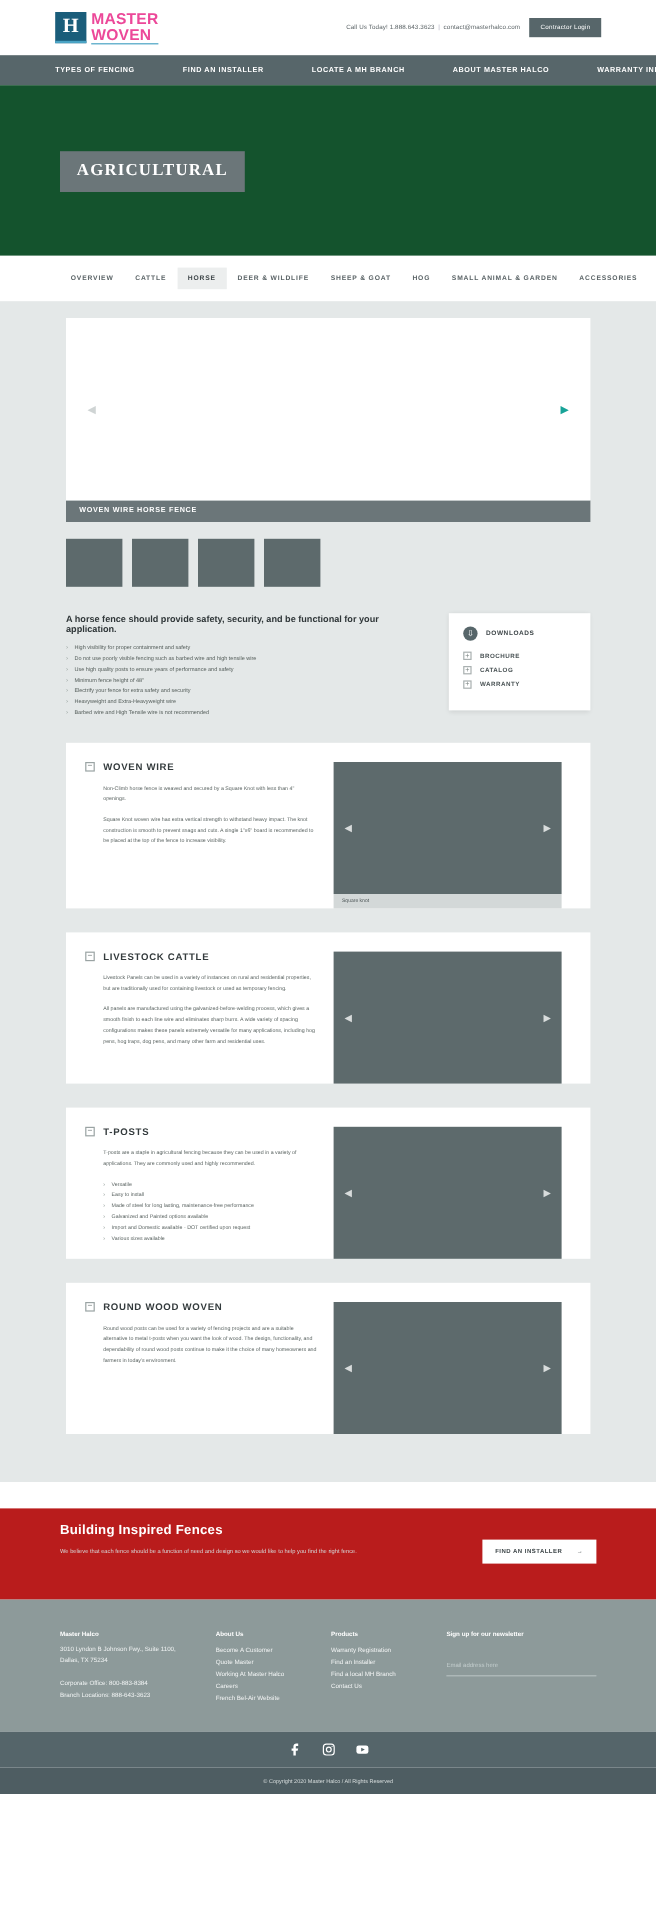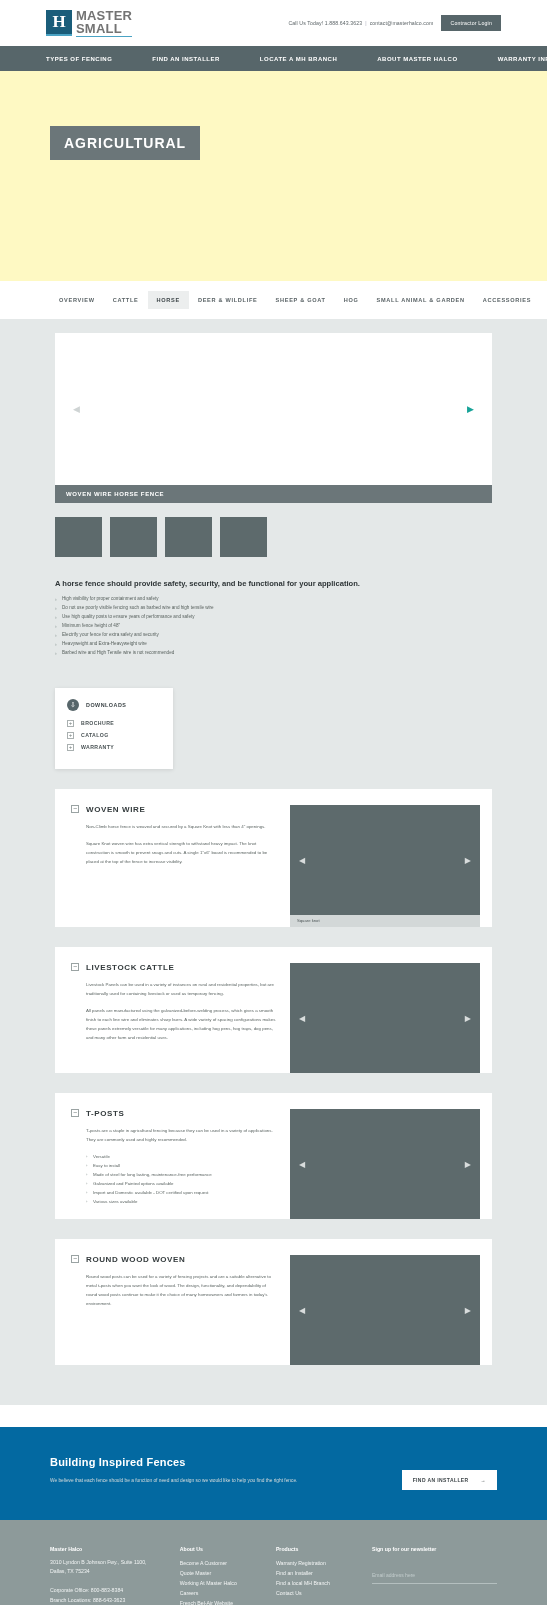--- a/index.html
+++ b/index.html
@@ -21,21 +21,21 @@
   .logo { display: flex; align-items: center; gap: 4px; }
   .logo-mark {
     width: 26px; height: 26px; background: #1a5d7a;
     display: flex; align-items: center; justify-content: center;
     color: #fff; font-weight: bold; font-size: 17px;
     font-family: "Liberation Serif", serif;
     border-bottom: 2px solid #4aa3c4;
   }
   .logo-text { line-height: 1.0; }
   .logo-text .l1, .logo-text .l2 {
-    font-weight: bold; font-size: 13px; color: #737373;
+    font-weight: bold; font-size: 13px; color: #ec4899;
     letter-spacing: .2px; display: block;
   }
   .logo-text .l2 { border-bottom: 1px solid #4aa3c4; padding-bottom: 1px; }
   .topbar-right {
     margin-left: auto; display: flex; align-items: center; gap: 8px;
   }
   .top-contact { font-size: 5.2px; color: #5d6568; letter-spacing: .1px; }
   .top-contact .sep { margin: 0 3px; color: #aab; }
   .btn-login {
     background: #57666a; color: #fff; font-size: 5.2px;
@@ -50,21 +50,21 @@
   .navbar ul { list-style: none; display: flex; gap: 0; flex: 1; }
   .navbar li {
     color: #fff; font-size: 6px; font-weight: bold;
     letter-spacing: .5px; margin-right: 40px; cursor: pointer;
     white-space: nowrap;
   }
   .search-icon { width: 11px; height: 11px; cursor: pointer; }
 
   
   .hero {
-    height: 210px; background: #fef9c3; position: relative;
+    height: 142px; background: #14532d; position: relative; font-family: Liberation Serif, serif;
   }
   .hero-title {
     position: absolute; left: 50px; top: 55px;
     background: #6b7679; color: #fff;
     font-size: 14px; font-weight: bold; letter-spacing: 1px;
     padding: 9px 14px;
   }
 
   
   .tabs-wrap { background: #fff; height: 38px; display: flex; align-items: center; padding: 0 50px; }
@@ -91,21 +91,21 @@
   .car-arrow.right { right: 18px; color: #17a398; }
   .car-caption {
     background: #6b7679; color: #fff; height: 18px;
     display: flex; align-items: center; padding-left: 11px;
     font-size: 6px; font-weight: bold; letter-spacing: .6px;
   }
   .thumbs { display: flex; gap: 8px; padding: 14px 0 0 0; }
   .thumb { width: 47px; height: 40px; background: #5d6a6c; cursor: pointer; }
 
   
-  .intro-row { display: flex; gap: 30px; padding: 22px 0 0 0; align-items: flex-start; flex-direction: column; }
+  .intro-row { display: flex; gap: 30px; padding: 22px 0 0 0; align-items: flex-start; }
   .intro-left { flex: 1; }
   .intro-head { font-size: 7.6px; font-weight: bold; color: #2f3638; margin-bottom: 7px; }
   .bullets { list-style: none; }
   .bullets li {
     font-size: 4.6px; color: #59625f; line-height: 1.95;
     padding-left: 7px; position: relative;
   }
   .bullets li:before {
     content: "›"; position: absolute; left: 0; color: #8e9a96; font-size: 5px;
   }
@@ -125,21 +125,21 @@
   .dl-item { display: flex; align-items: center; gap: 7px; margin: 5px 0; cursor: pointer; }
   .plus-box {
     width: 7px; height: 7px; border: 1px solid #a9b0b0;
     display: flex; align-items: center; justify-content: center;
     font-size: 6px; color: #76807f; line-height: 1;
   }
   .dl-label { font-size: 5.2px; font-weight: bold; letter-spacing: .4px; color: #4a5355; }
 
   
   .acc {
-    background: #fff; margin-top: 20px; padding: 16px 12px 0 16px;
+    background: #fff; margin-top: 20px; padding: 16px 24px 0 16px;
     display: flex; gap: 14px;
   }
   .acc-left { flex: 1; }
   .acc-head { display: flex; align-items: center; gap: 7px; margin-bottom: 8px; }
   .minus-box {
     width: 8px; height: 8px; border: 1px solid #9aa3a3;
     display: flex; align-items: center; justify-content: center;
     font-size: 7px; color: #6f7878; line-height: 0.5; cursor: pointer;
   }
   .acc-title { font-size: 8px; font-weight: bold; letter-spacing: .6px; color: #343b3d; }
@@ -156,21 +156,21 @@
   .acc-img .car-arrow.left { left: 9px; color: #d8dcdc; font-size: 8px; }
   .acc-img .car-arrow.right { right: 9px; color: #d8dcdc; font-size: 8px; }
   .acc-imgcap {
     background: #d3d8d8; height: 12px; display: flex; align-items: center;
     padding-left: 7px; font-size: 4.2px; color: #4e5758;
   }
   .acc-pad { height: 40px; }
 
   
   .cta {
-    background: #0369a1; padding: 29px 50px 30px 50px;
+    background: #b91c1c; padding: 12px 50px 30px 50px;
     display: flex; align-items: flex-start; margin-top: 22px;
   }
   .cta-left { flex: 1; }
   .cta-title { font-size: 11px; font-weight: bold; color: #fff; margin-bottom: 8px; letter-spacing: .2px; }
   .cta-sub { font-size: 4.8px; color: #d6dcdc; line-height: 1.9; max-width: 300px; }
   .cta-btn {
     background: #fff; color: #3d4548; font-size: 5px; font-weight: bold;
     letter-spacing: .4px; padding: 7px 11px; border: none; cursor: pointer;
     margin-top: 14px; display: flex; align-items: center; gap: 12px;
     white-space: nowrap;
@@ -209,21 +209,21 @@
 </head>
 <body>
 
 <div class="page">
 
   <div class="topbar">
     <div class="logo">
       <div class="logo-mark">H</div>
       <div class="logo-text">
         <span class="l1">MASTER</span>
-        <span class="l2">SMALL</span>
+        <span class="l2">WOVEN</span>
       </div>
     </div>
     <div class="topbar-right">
       <div class="top-contact">
         <span>Call Us Today! 1.888.643.3623</span><span class="sep">|</span><span>contact@masterhalco.com</span>
       </div>
       <button class="btn-login">Contractor Login</button>
     </div>
   </div>
 

